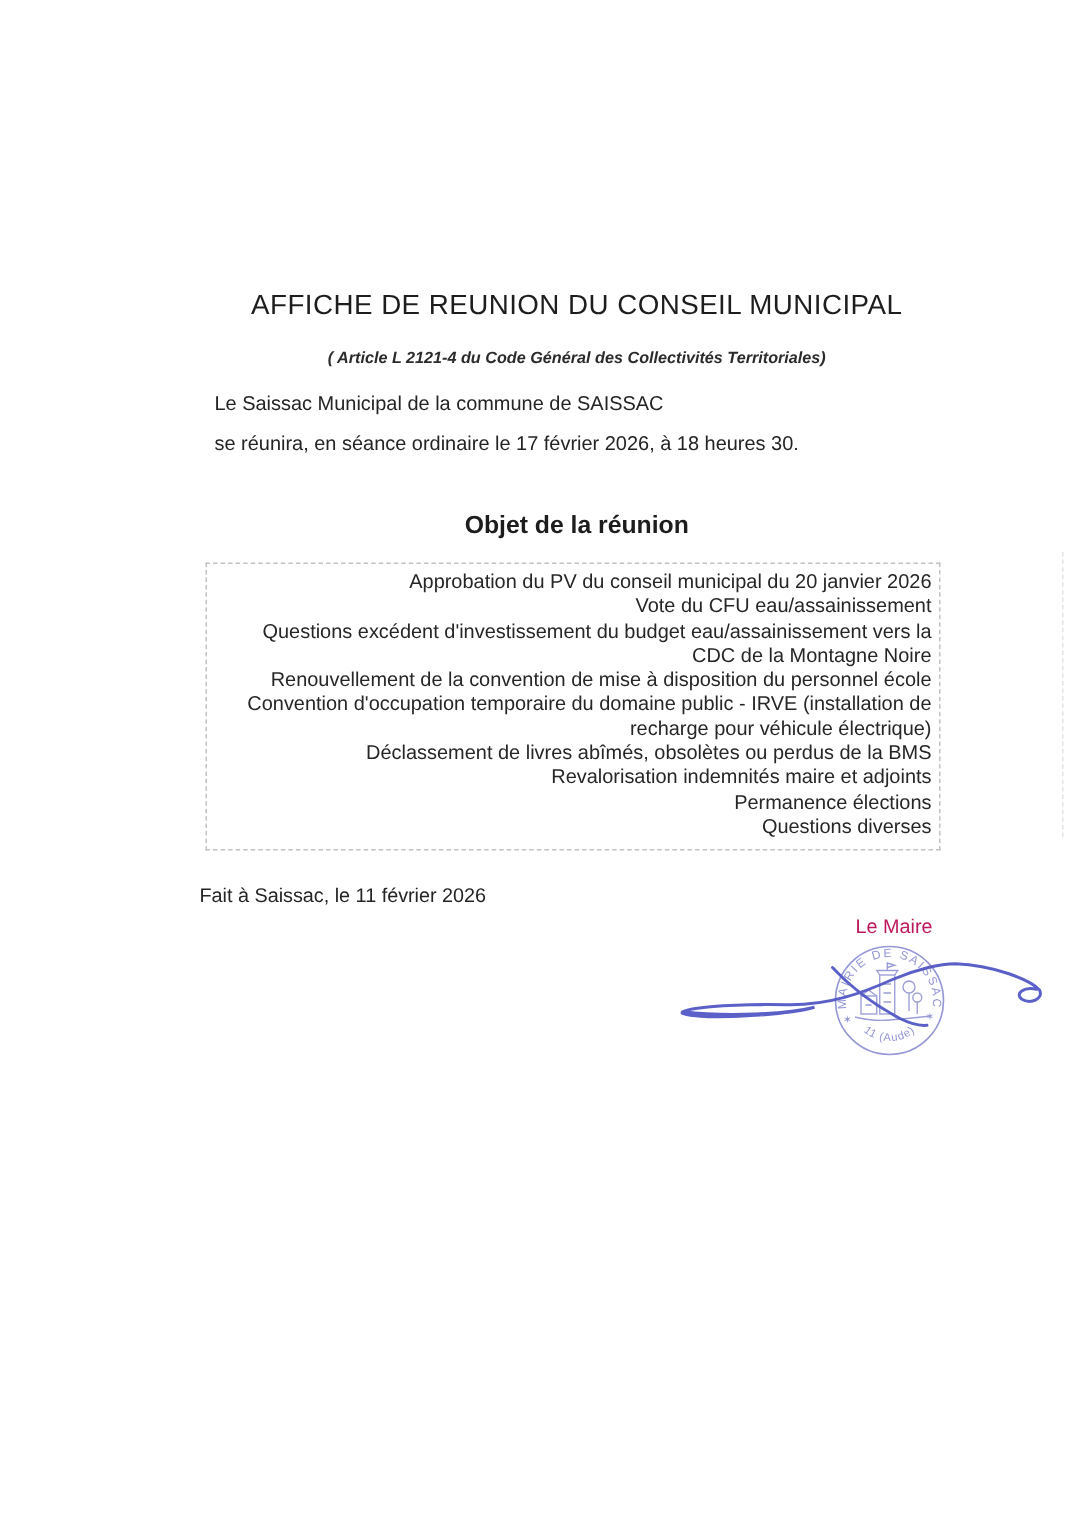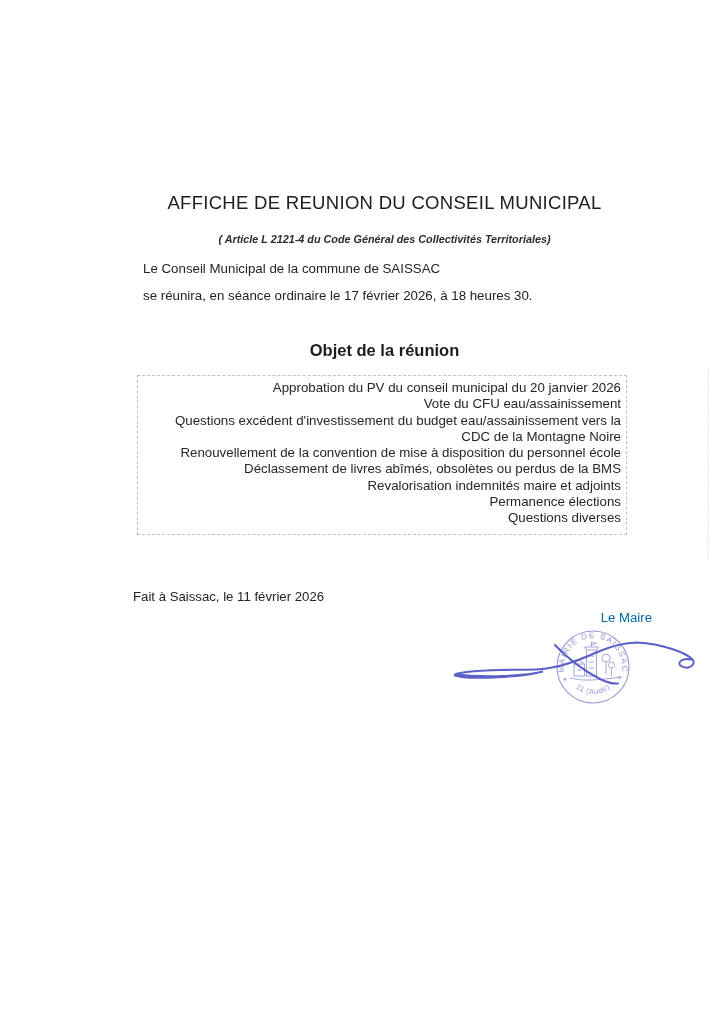--- a/index.html
+++ b/index.html
@@ -50,54 +50,55 @@
     font-size: 13.3px;
     line-height: 16.3px;
     color: #262626;
     text-align: right;
   }
   .agenda-item { margin: 0; }
 
   .place-date { left: 133px; top: 589px; font-size: 13.2px; }
   .signer-title {
     left: 540px; top: 610px; width: 112px;
-    text-align: right;
+    text-align: center;
     font-size: 13.2px;
-    color: #0369a1;
+    color: #be185d;
   }
 
   .signature-block { left: 425px; top: 600px; width: 295px; height: 125px; }
 
   .scan-noise-right {
     left: 708px; top: 368px; height: 190px; width: 0;
     border-left: 1px dashed #e4e4e6;
   }
 
   .stamp-text { font-family: "Liberation Sans", sans-serif; }
 </style>
 </head>
 <body>
 
 <div class="page">
 
   <div class="abs doc-title">AFFICHE DE REUNION DU CONSEIL MUNICIPAL</div>
 
   <div class="abs doc-subtitle">( Article L 2121-4 du Code Général des Collectivités Territoriales)</div>
 
-  <div class="abs intro-line1">Le Conseil Municipal de la commune de SAISSAC</div>
+  <div class="abs intro-line1">Le Saissac Municipal de la commune de SAISSAC</div>
 
   <div class="abs intro-line2">se réunira, en séance ordinaire le 17 février 2026, à 18 heures 30.</div>
 
   <div class="abs agenda-heading">Objet de la réunion</div>
 
   <div class="abs agenda-box">
       <div class="agenda-item">Approbation du PV du conseil municipal du 20 janvier 2026</div>
       <div class="agenda-item">Vote du CFU eau/assainissement</div>
       <div class="agenda-item">Questions excédent d'investissement du budget eau/assainissement vers la CDC de la Montagne Noire</div>
       <div class="agenda-item">Renouvellement de la convention de mise à disposition du personnel école</div>
+      <div class="agenda-item">Convention d'occupation temporaire du domaine public - IRVE (installation de recharge pour véhicule électrique)</div>
       <div class="agenda-item">Déclassement de livres abîmés, obsolètes ou perdus de la BMS</div>
       <div class="agenda-item">Revalorisation indemnités maire et adjoints</div>
       <div class="agenda-item">Permanence élections</div>
       <div class="agenda-item">Questions diverses</div>
     </div>
 
   <div class="abs place-date">Fait à Saissac, le 11 février 2026</div>
 
   <div class="abs signer-title">Le Maire</div>
 

